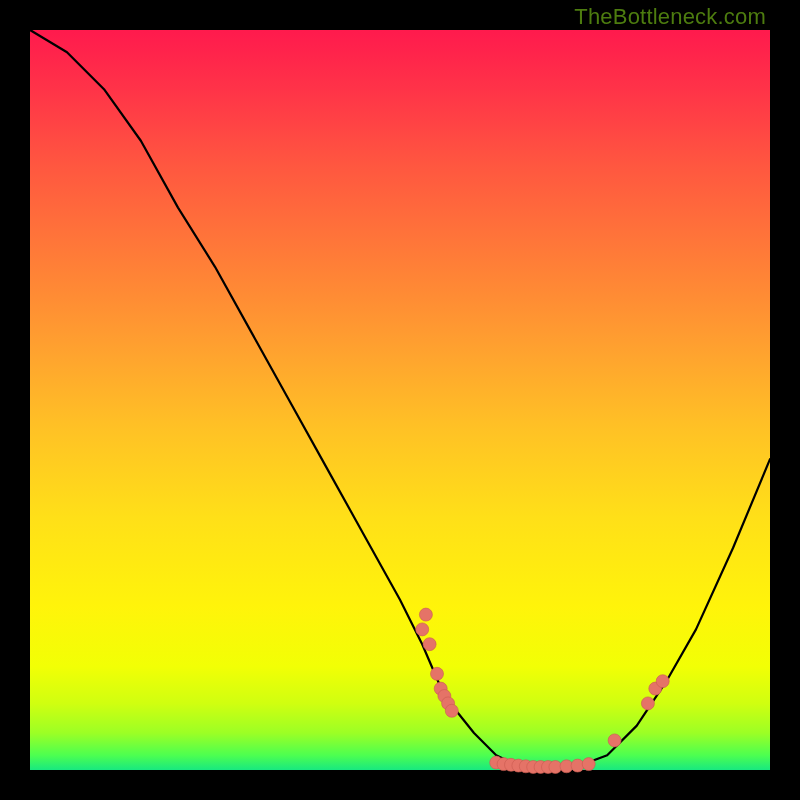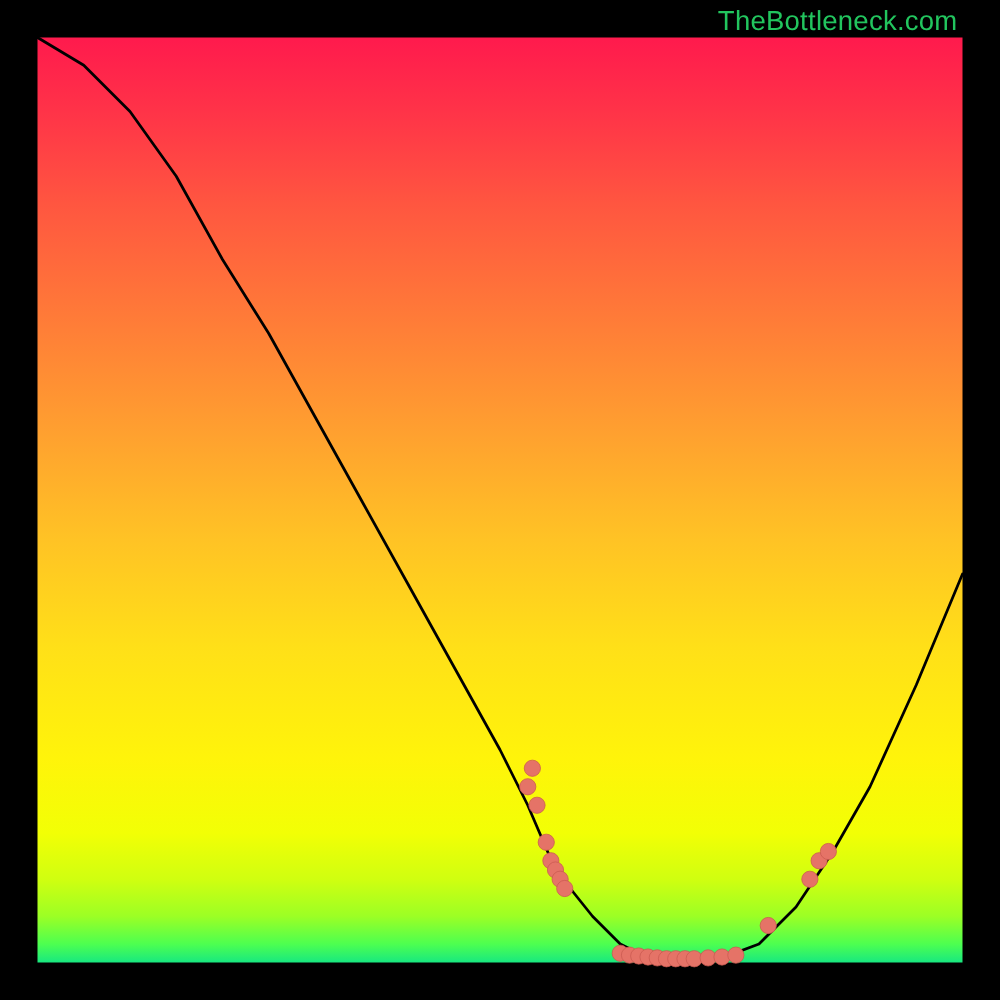--- a/index.html
+++ b/index.html
@@ -40,21 +40,21 @@
       #d0ff10 91%,
       #9cff25 95%,
       #4dff50 98%,
       #18e880 100%
     );
   }
   .watermark {
     position: absolute;
     top: 4px;
     right: 34px;
-    color: #22c55e;
+    color: #4d7c0f;
     font-size: 22px;
     font-weight: 500;
     letter-spacing: 0.2px;
     user-select: none;
   }
   svg.curve {
     position: absolute;
     left: 0;
     top: 0;
     width: 740px;

